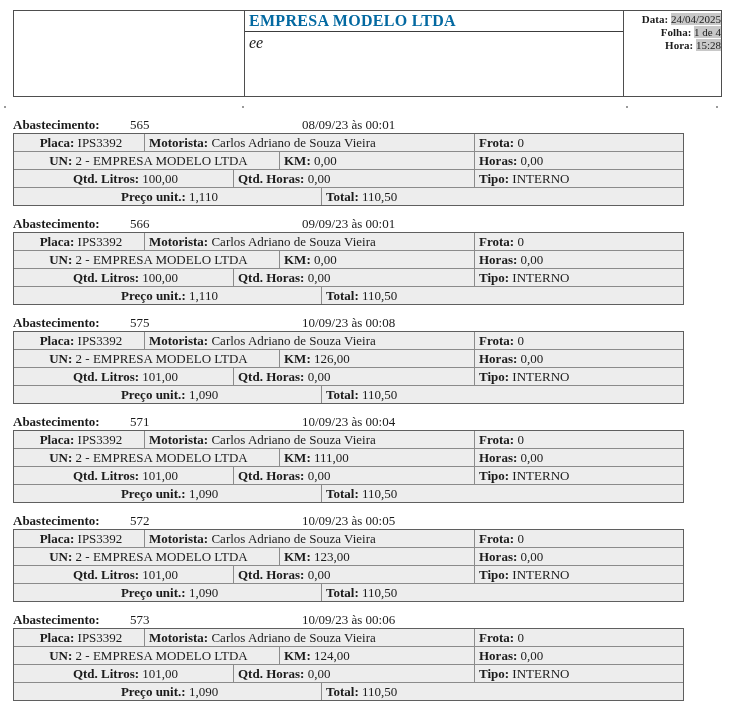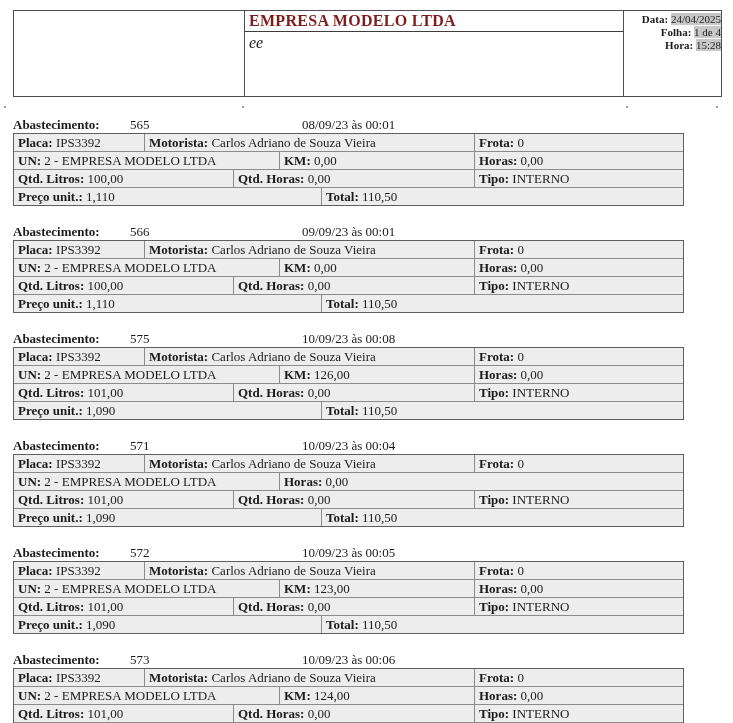--- a/index.html
+++ b/index.html
@@ -10,43 +10,43 @@
   }
   
   .header-box {
     position:absolute; top:10px; left:13px; width:709px; height:87px;
     border:1.5px solid #4e4e4e; box-sizing:border-box; display:flex; background:#fff;
   }
   .hcell-left  { width:231px; border-right:1.5px solid #4e4e4e; box-sizing:border-box; }
   .hcell-mid   { flex:1; border-right:1.5px solid #4e4e4e; box-sizing:border-box;
                  display:flex; flex-direction:column; }
   .htitle { height:20px; line-height:20px; border-bottom:1px solid #3c3c3c;
-            font-size:16px; font-weight:bold; color:#7f1d1d; padding:0 4px;
+            font-size:16px; font-weight:bold; color:#0369a1; padding:0 4px;
             letter-spacing:.3px; white-space:nowrap; overflow:hidden; }
   .hsub   { font-style:italic; font-size:16px; padding:2px 4px; }
   .hcell-right { width:97px; box-sizing:border-box; padding:2px 0 0 4px;
                  font-size:11px; line-height:13px; white-space:nowrap;text-align:right; }
   .hline b { font-weight:bold; }
   .hl { background:#c8c8c8; }
   
   .dot { position:absolute; top:106px; width:2px; height:2px; background:#9a9a9a; }
   
   .records { position:absolute; top:118px; left:13px; width:671px; }
-  .record  { margin-bottom:19px; }
+  .record  { margin-bottom:11px; }
   .rec-head { position:relative; height:14px; font-size:13px; line-height:14px; }
   .rh-label { position:absolute; left:0; font-weight:bold; }
   .rh-num   { position:absolute; left:117px;text-align:center; }
   .rh-dt    { position:absolute; left:289px; }
   .rtable { margin-top:1px; border:1.5px solid #5f5f5f; background:#fff; }
   .rrow   { display:flex; height:17px; border-top:1.5px solid #8b8b8b; }
   .rrow:first-child { border-top:none; }
   .rcell  { box-sizing:border-box; background:#ededed; border-left:1.5px solid #8b8b8b;
             padding-left:4px; font-size:13px; line-height:17px;
             white-space:nowrap; overflow:hidden; }
-  .rcell:first-child { border-left:none; }
+  .rcell:first-child { border-left:none;text-align:center; }
   .rcell b { font-weight:bold; }
   .w-placa    {width:130px} .w-motorista {width:330px} .fill {flex:1}
   .w-un       {width:265px} .w-km        {width:195px}
   .w-qlitros  {width:219px} .w-qhoras    {width:241px}
   .w-preco    {width:307px}
 </style>
 </head>
 <body>
 
 <div class="header-box">
@@ -162,20 +162,21 @@
       <span class="rh-dt">10/09/23 às 00:04</span>
     </div>
     <div class="rtable">
       <div class="rrow">
         <div class="rcell w-placa"><b>Placa:</b> <span>IPS3392</span></div>
         <div class="rcell w-motorista"><b>Motorista:</b> <span>Carlos Adriano de Souza Vieira</span></div>
         <div class="rcell fill"><b>Frota:</b> <span>0</span></div>
       </div>
       <div class="rrow">
         <div class="rcell w-un"><b>UN:</b> <span>2 - EMPRESA MODELO LTDA</span></div>
+        <div class="rcell w-km"><b>KM:</b> <span>111,00</span></div>
         <div class="rcell fill"><b>Horas:</b> <span>0,00</span></div>
       </div>
       <div class="rrow">
         <div class="rcell w-qlitros"><b>Qtd. Litros:</b> <span>101,00</span></div>
         <div class="rcell w-qhoras"><b>Qtd. Horas:</b> <span>0,00</span></div>
         <div class="rcell fill"><b>Tipo:</b> <span>INTERNO</span></div>
       </div>
       <div class="rrow">
         <div class="rcell w-preco"><b>Preço unit.:</b> <span>1,090</span></div>
         <div class="rcell fill"><b>Total:</b> <span>110,50</span></div>

